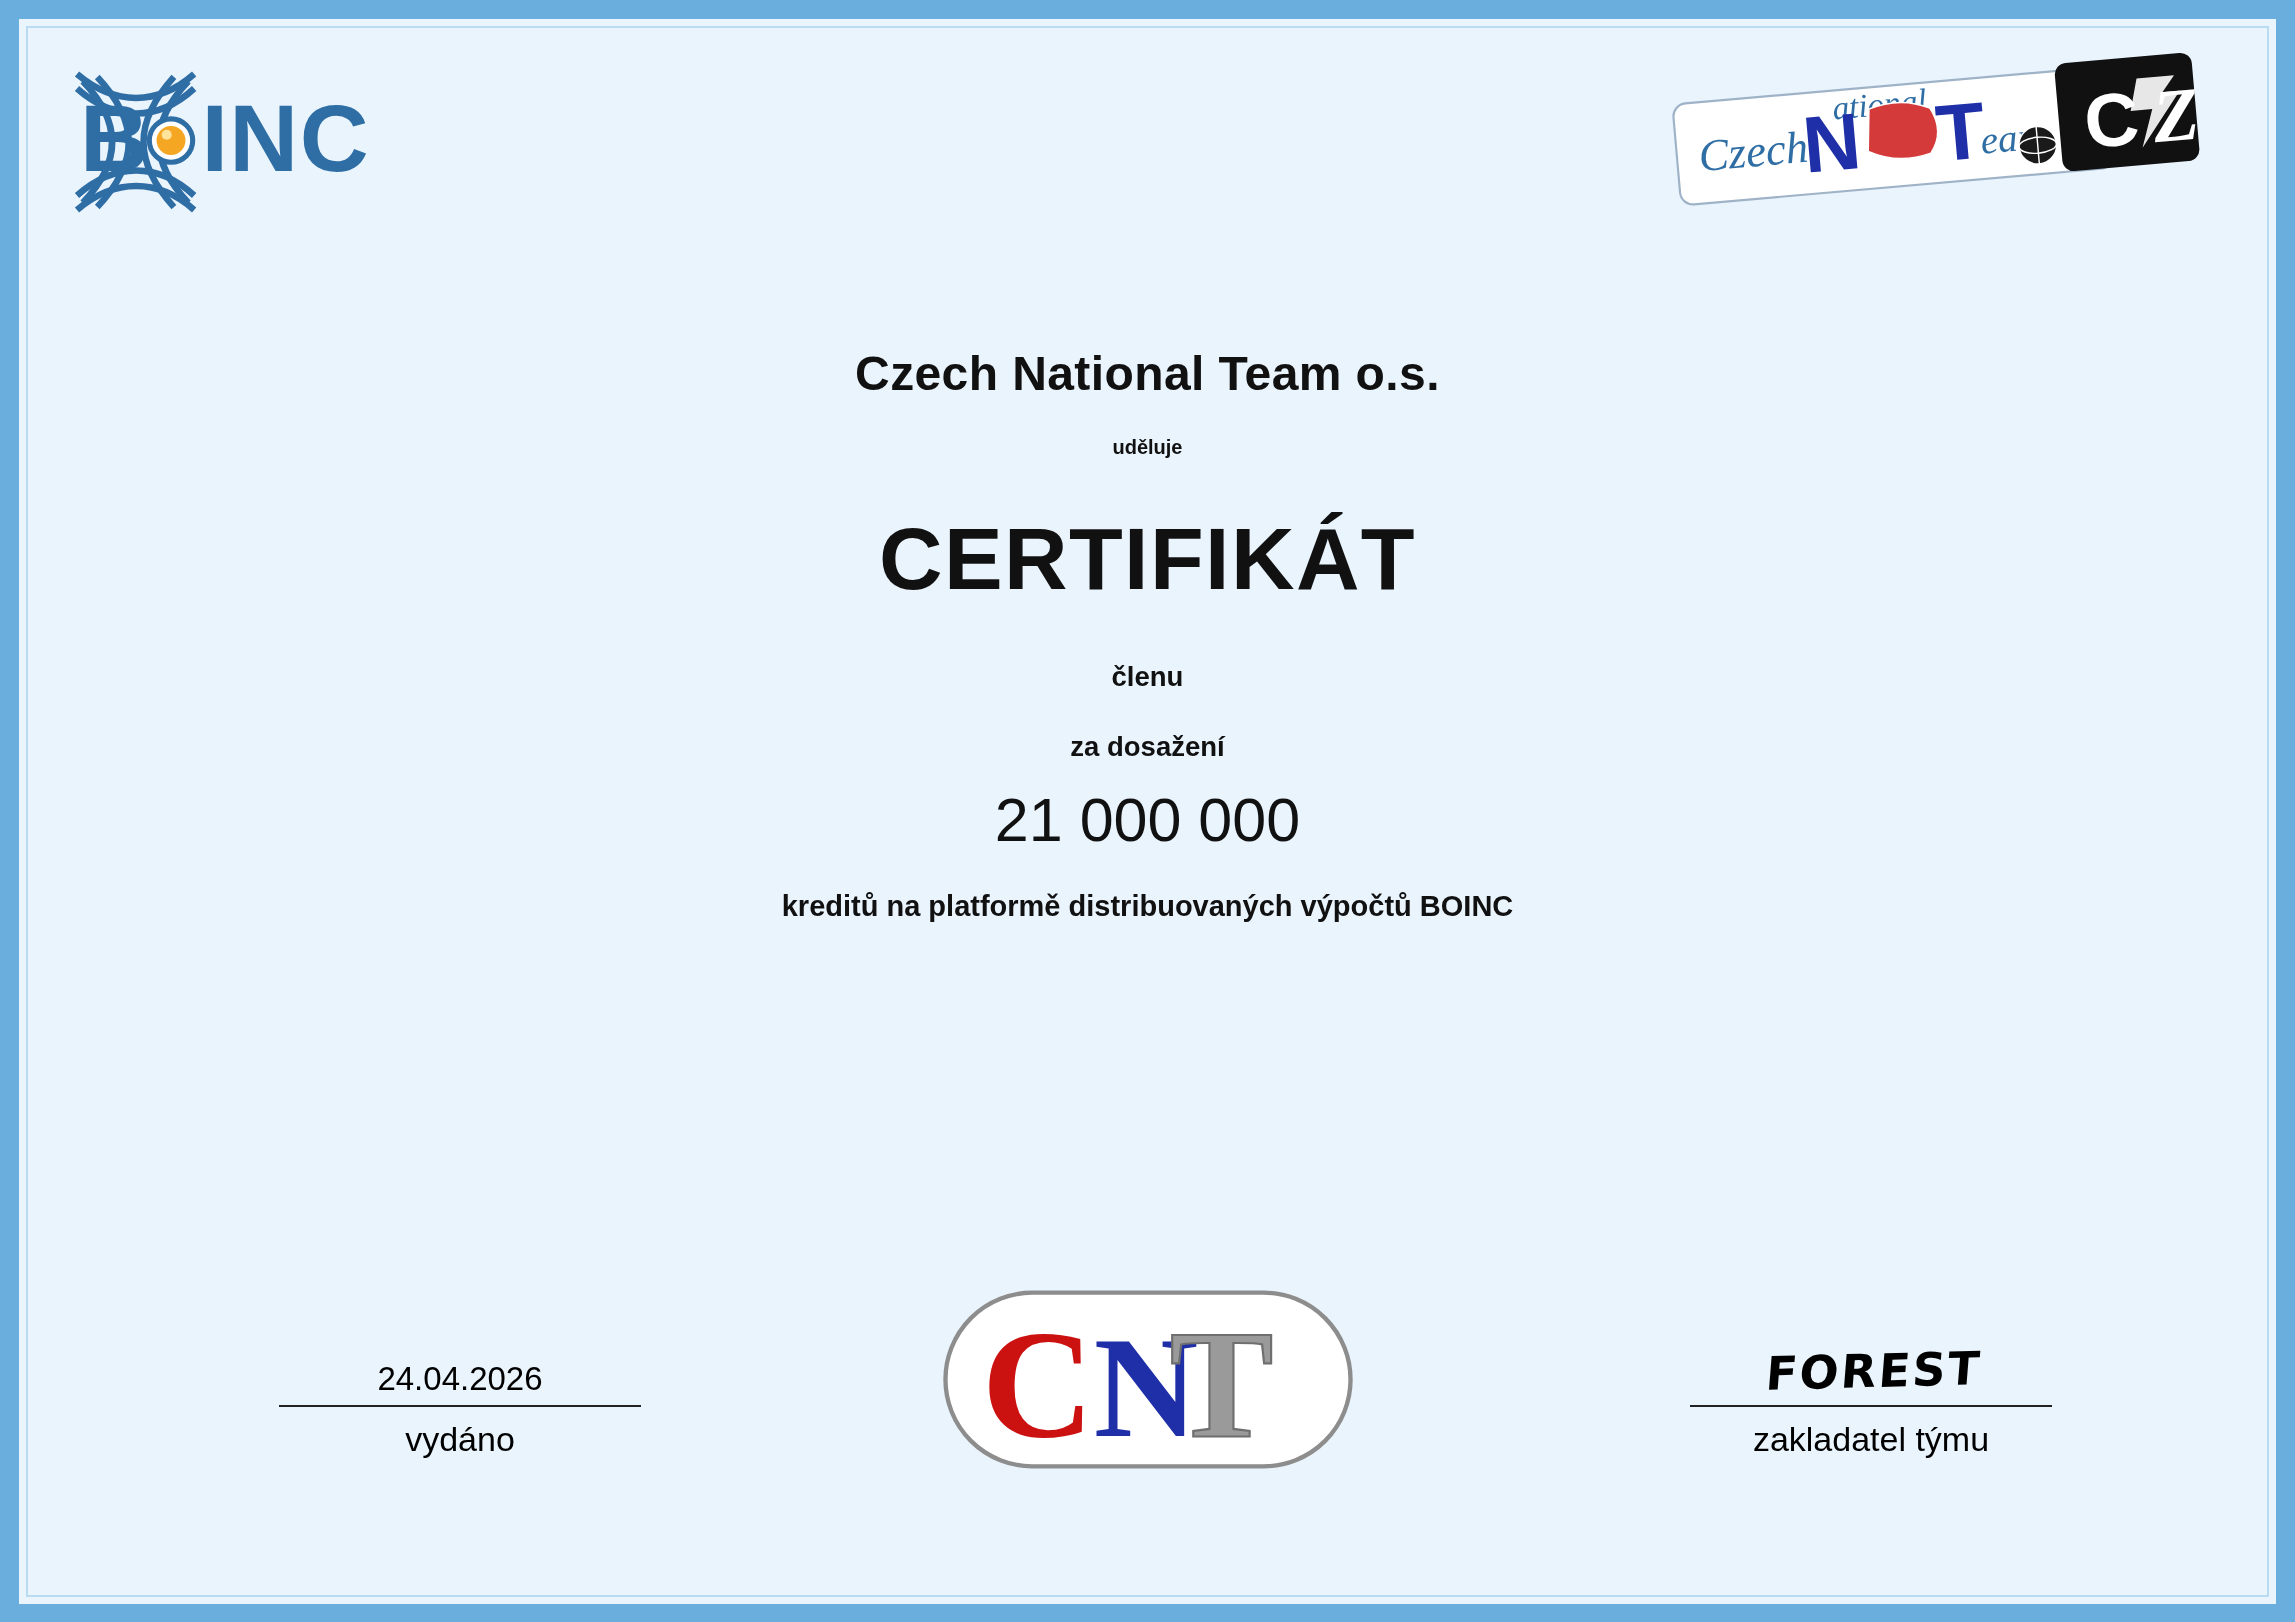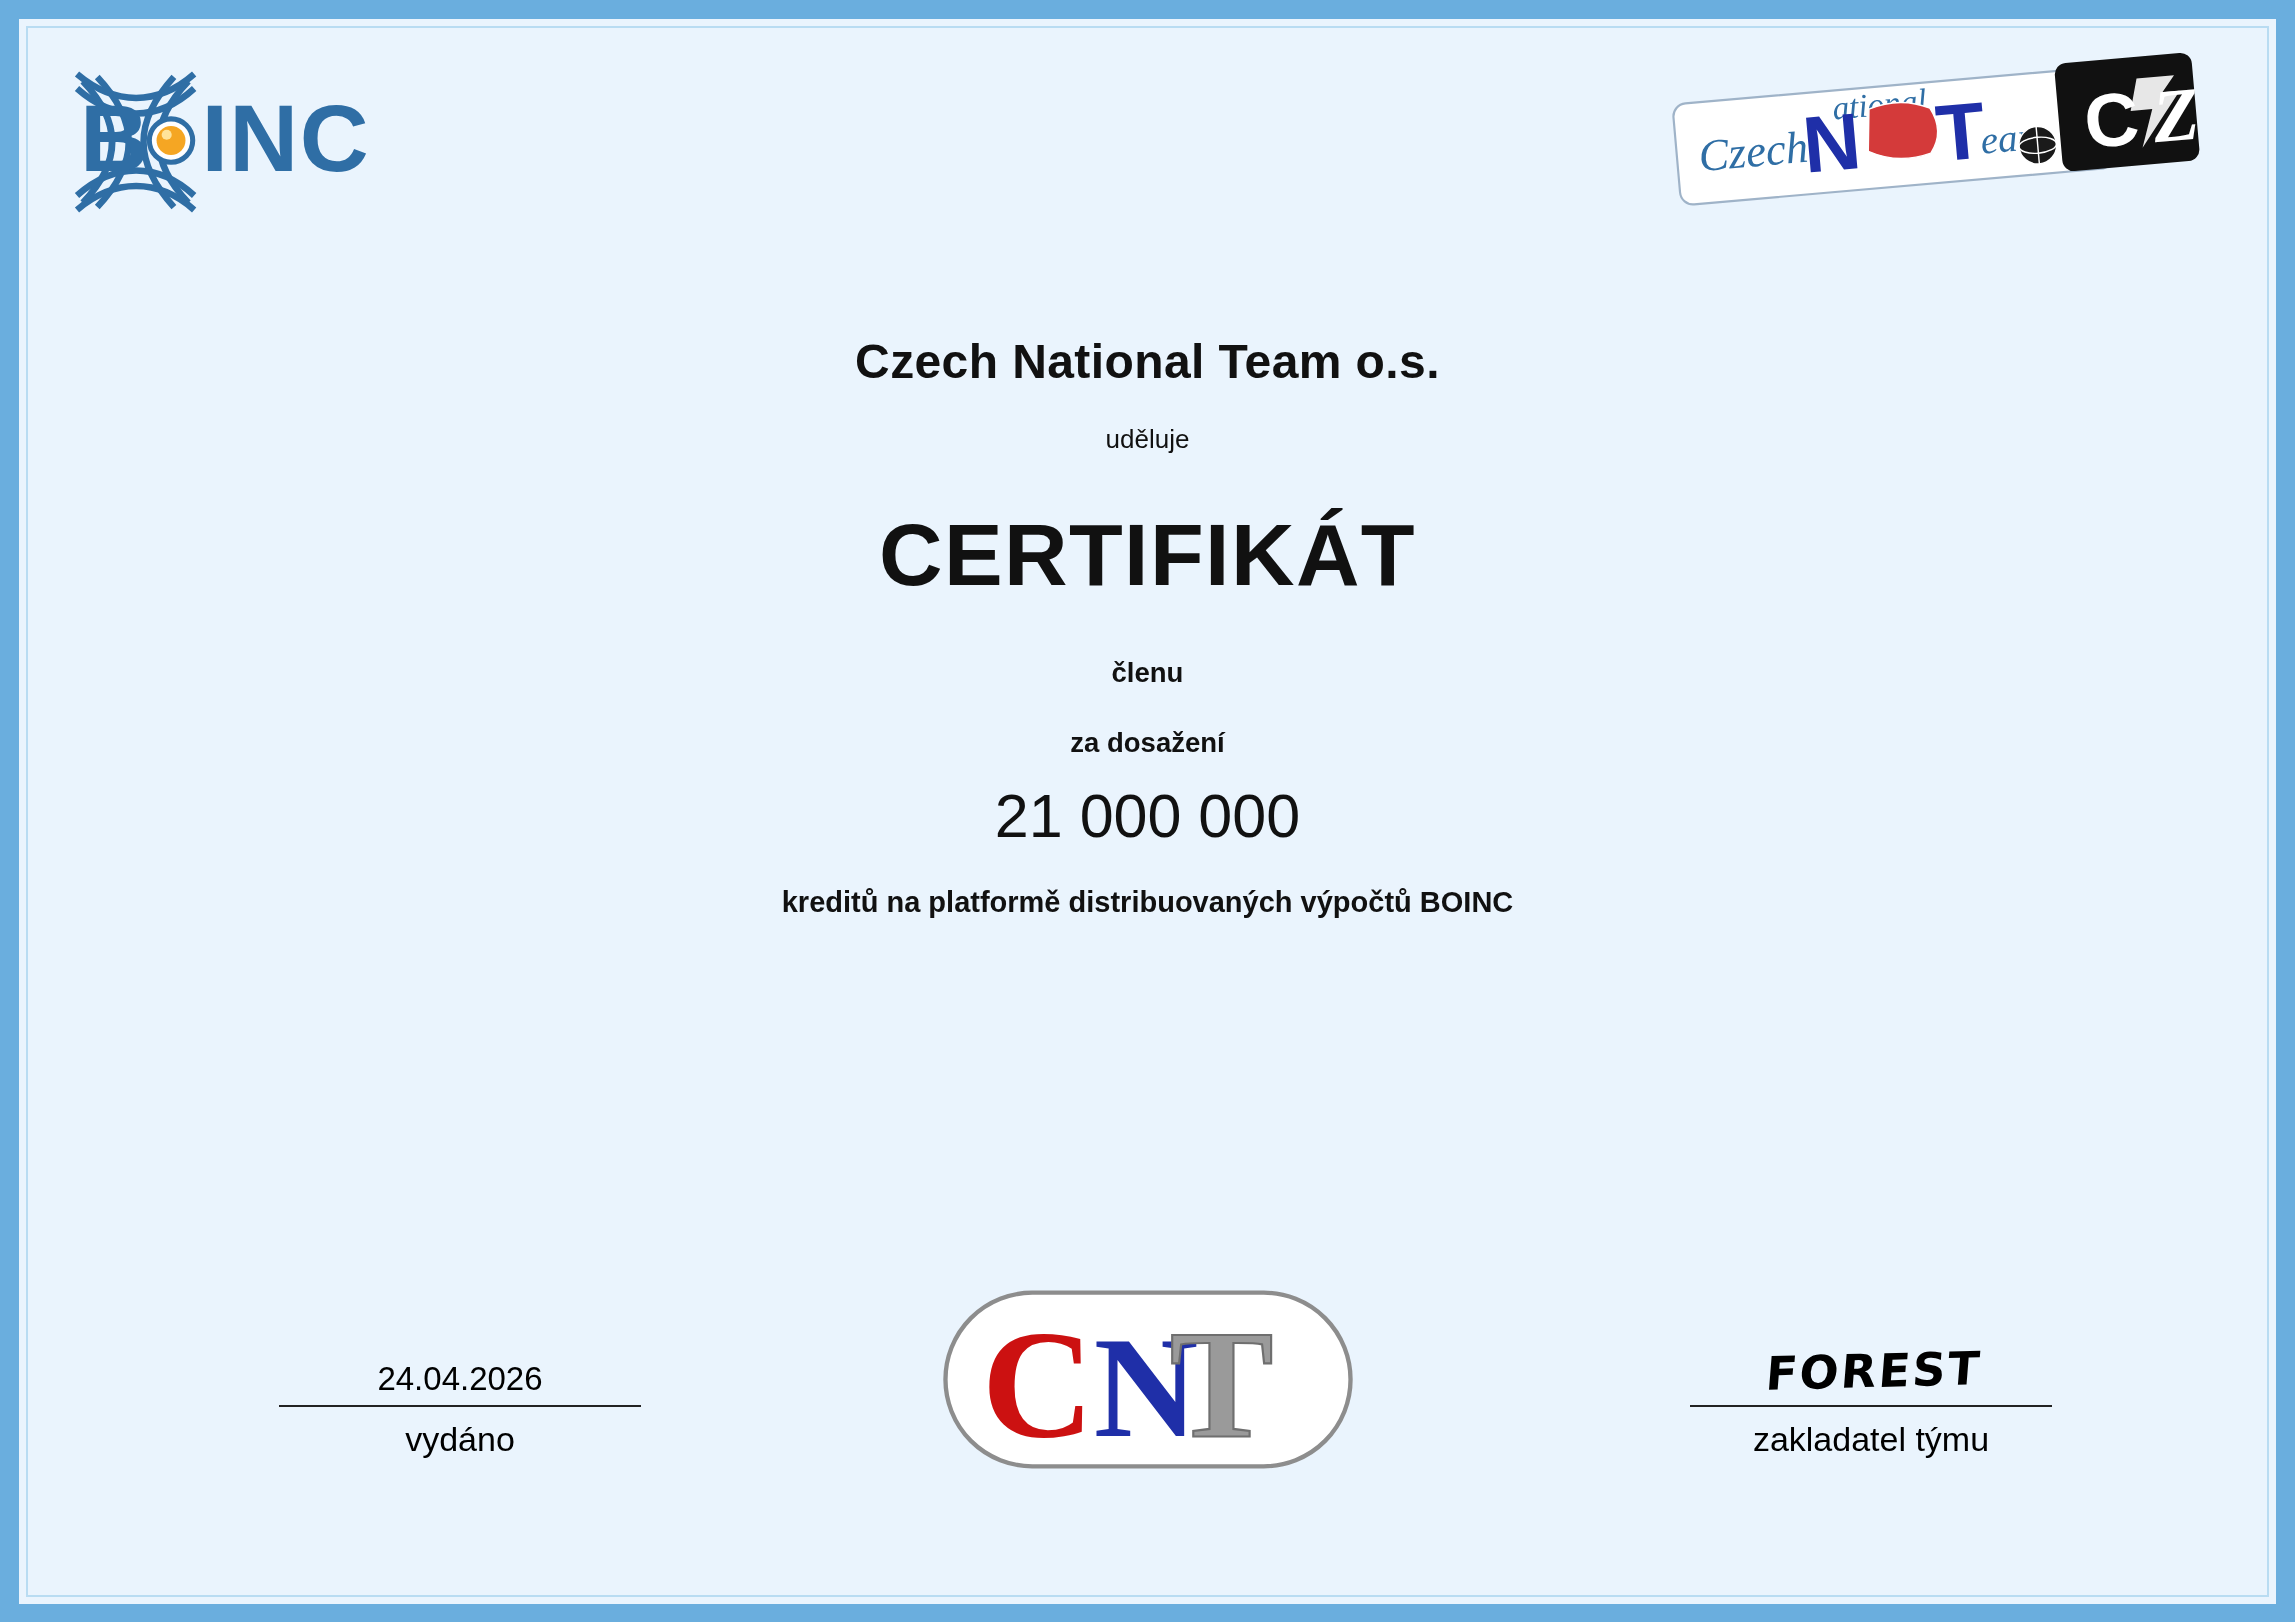--- a/index.html
+++ b/index.html
@@ -54,25 +54,25 @@
     left: 0;
     right: 0;
     top: 311px;
     text-align: center;
     color: #111111;
   }
   .org-name {
     font-size: 48px;
     font-weight: bold;
     letter-spacing: 0.4px;
-    margin: 4px;
+    margin: 16px;
   }
   .grants {
-    font-size: 26px;
-    font-weight: normal;
+    font-size: 20px;
+    font-weight: bold;
     margin: 35px 0 0 0;
     text-align: center;
   }
   .title {
     font-size: 88px;
     font-weight: bold;
     letter-spacing: 1.4px;
     margin: 49px 0 0 0;
   }
   .to-member {

